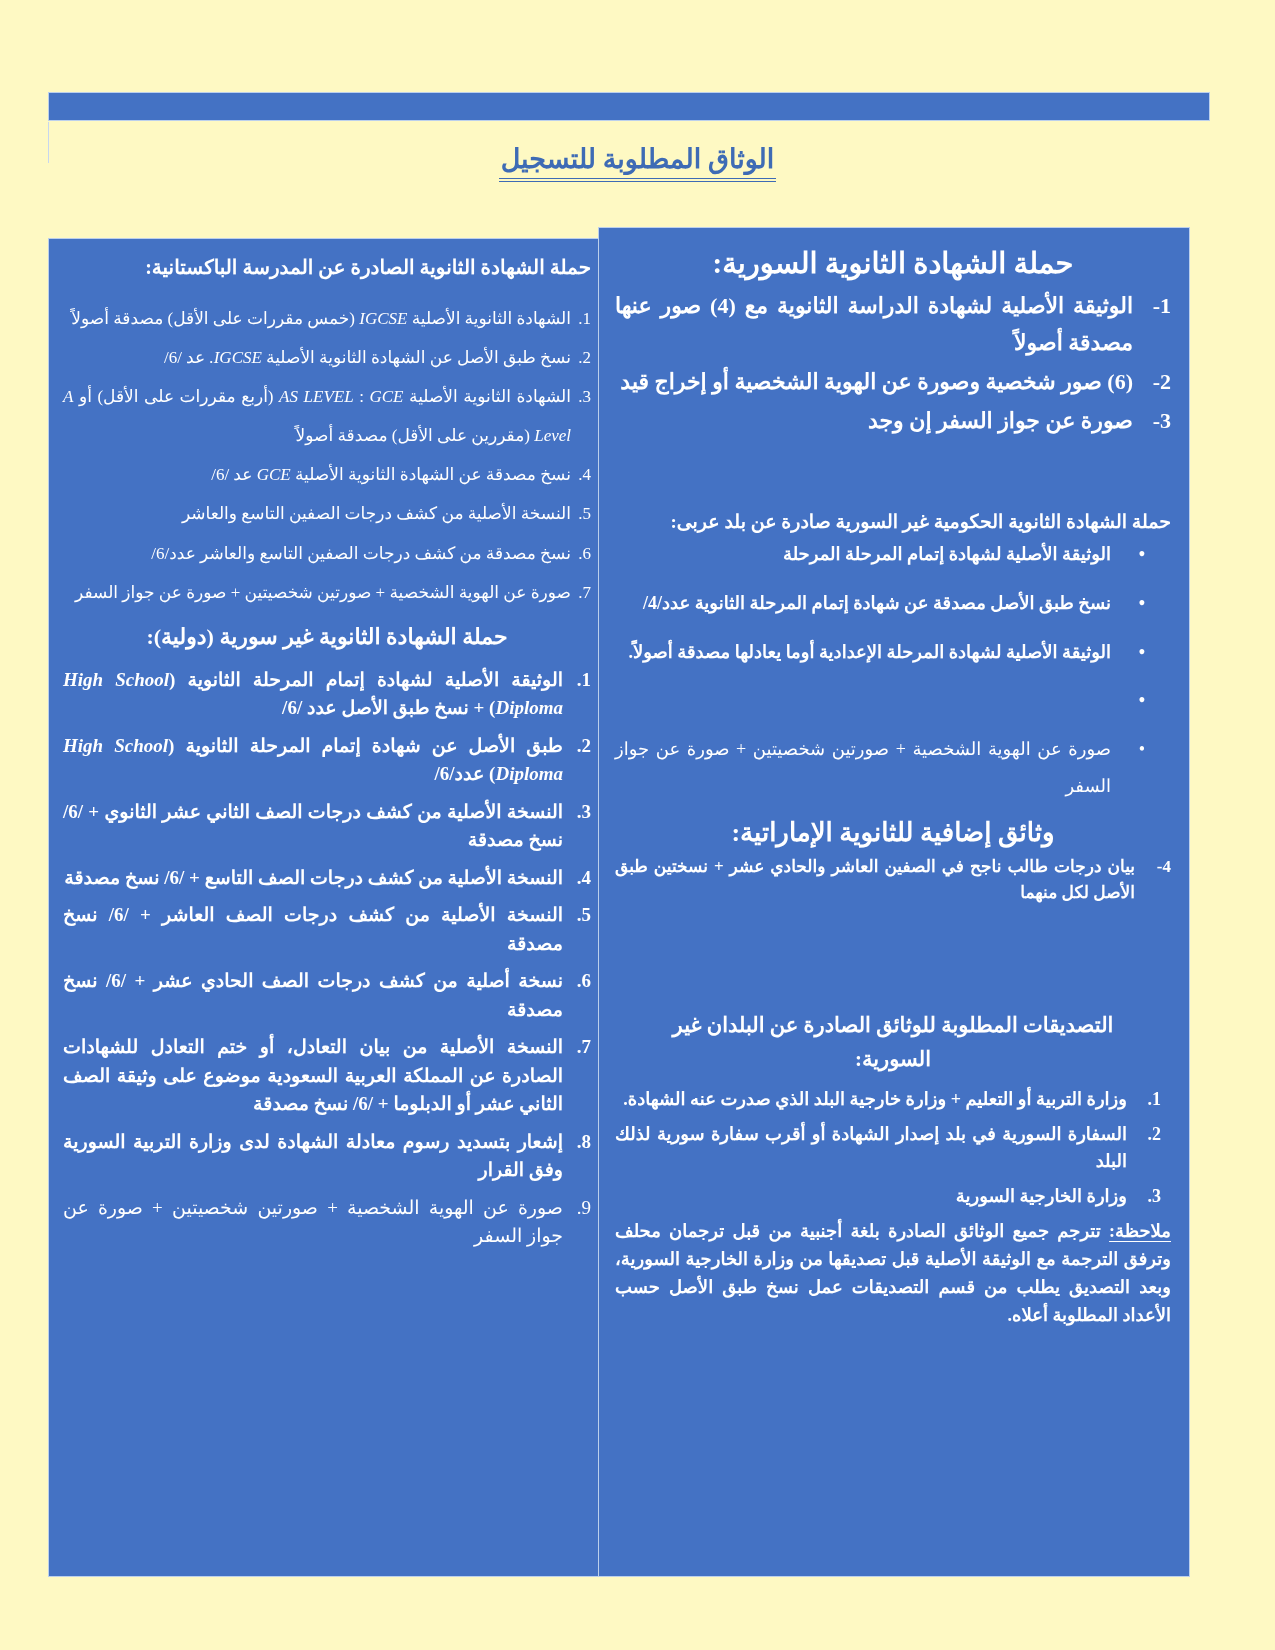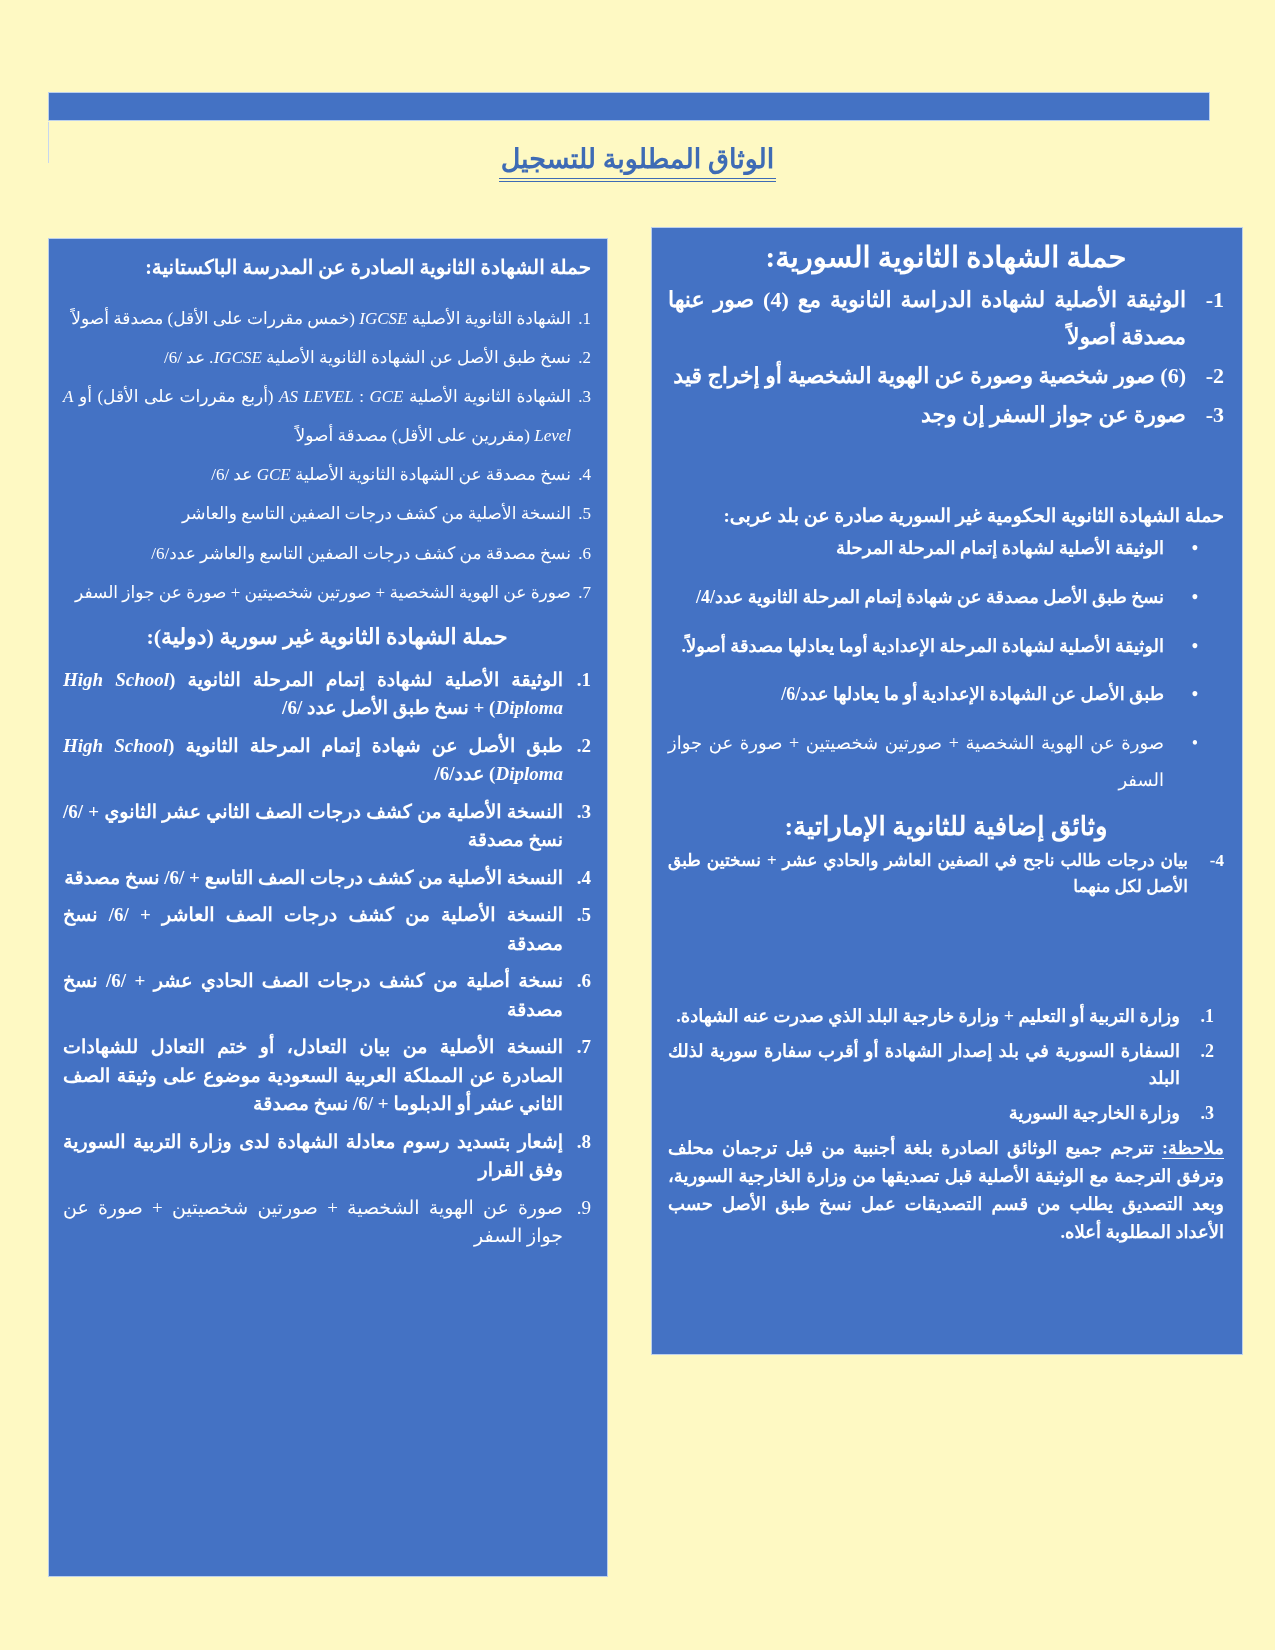--- a/index.html
+++ b/index.html
@@ -11,21 +11,21 @@
            background:#4472C4;border:1px solid #BCD0EC;}
   .left-tick{position:absolute;left:48px;top:122px;width:1px;height:41px;background:#C7D7EE;}
 
   .doc-title{position:absolute;left:0;top:143px;width:100%;text-align:center;direction:rtl;}
   .doc-title .title-text{display:inline-block;color:#3E6BB5;font-weight:bold;font-size:27px;
            border-bottom:4px double #3E6BB5;padding:0 2px 3px 2px;}
 
   .col{position:absolute;background:#4472C4;color:#ffffff;direction:rtl;text-align:right;
        border:1px solid #BCD0EC;overflow:hidden;}
   .col-left {left:48px; top:238px;width:560px;height:1339px;padding:12px 16px 12px 14px;}
-  .col-right{left:651px;top:227px;width:592px;height:1128px;padding:12px 18px 12px 16px;}
+  .col-right{left:598px;top:227px;width:592px;height:1350px;padding:18px 18px 12px 16px;}
 
   .sec-header{font-weight:bold;margin-bottom:8px;}
   .sec-header .hdr-text{text-underline-offset:5px;}
 
   .item{display:flex;align-items:flex-start;font-weight:bold;}
   .item .marker{flex:0 0 auto;white-space:nowrap;}
   .item .txt{flex:1 1 auto;text-align:justify;}
   .item.normal, .item.normal .txt{font-weight:normal;}
   .latin{font-style:italic;}
 
@@ -167,35 +167,35 @@
         <div class="item">
           <span class="marker">•</span>
           <span class="txt">نسخ طبق الأصل مصدقة عن شهادة  إتمام المرحلة الثانوية عدد/4/</span>
         </div>
         <div class="item">
           <span class="marker">•</span>
           <span class="txt">الوثيقة الأصلية لشهادة المرحلة الإعدادية  أوما يعادلها مصدقة أصولاً.</span>
         </div>
         <div class="item">
           <span class="marker">•</span>
-          <span class="txt">طبق الأصل عن الشهادة الإعدادية أو ما يعادلها عدد/6/</span>
         </div>
         <div class="item normal">
           <span class="marker">•</span>
           <span class="txt">صورة عن الهوية الشخصية + صورتين شخصيتين + صورة عن جواز السفر</span>
         </div>
       </div>
       <div class="section s2">
         <div class="sec-header"><span class="hdr-text">وثائق إضافية للثانوية الإماراتية:</span></div>
         <div class="item">
           <span class="marker">4-</span>
           <span class="txt">بيان درجات طالب ناجح في الصفين العاشر والحادي عشر + نسختين طبق الأصل لكل منهما</span>
         </div>
       </div>
       <div class="section s3">
+        <div class="sec-header"><span class="hdr-text">التصديقات المطلوبة للوثائق الصادرة عن البلدان غير السورية:</span></div>
         <div class="item">
           <span class="marker">1.</span>
           <span class="txt">وزارة التربية أو التعليم + وزارة خارجية البلد الذي صدرت عنه الشهادة.</span>
         </div>
         <div class="item">
           <span class="marker">2.</span>
           <span class="txt">السفارة السورية في بلد إصدار الشهادة أو أقرب سفارة سورية لذلك البلد</span>
         </div>
         <div class="item">
           <span class="marker">3.</span>

